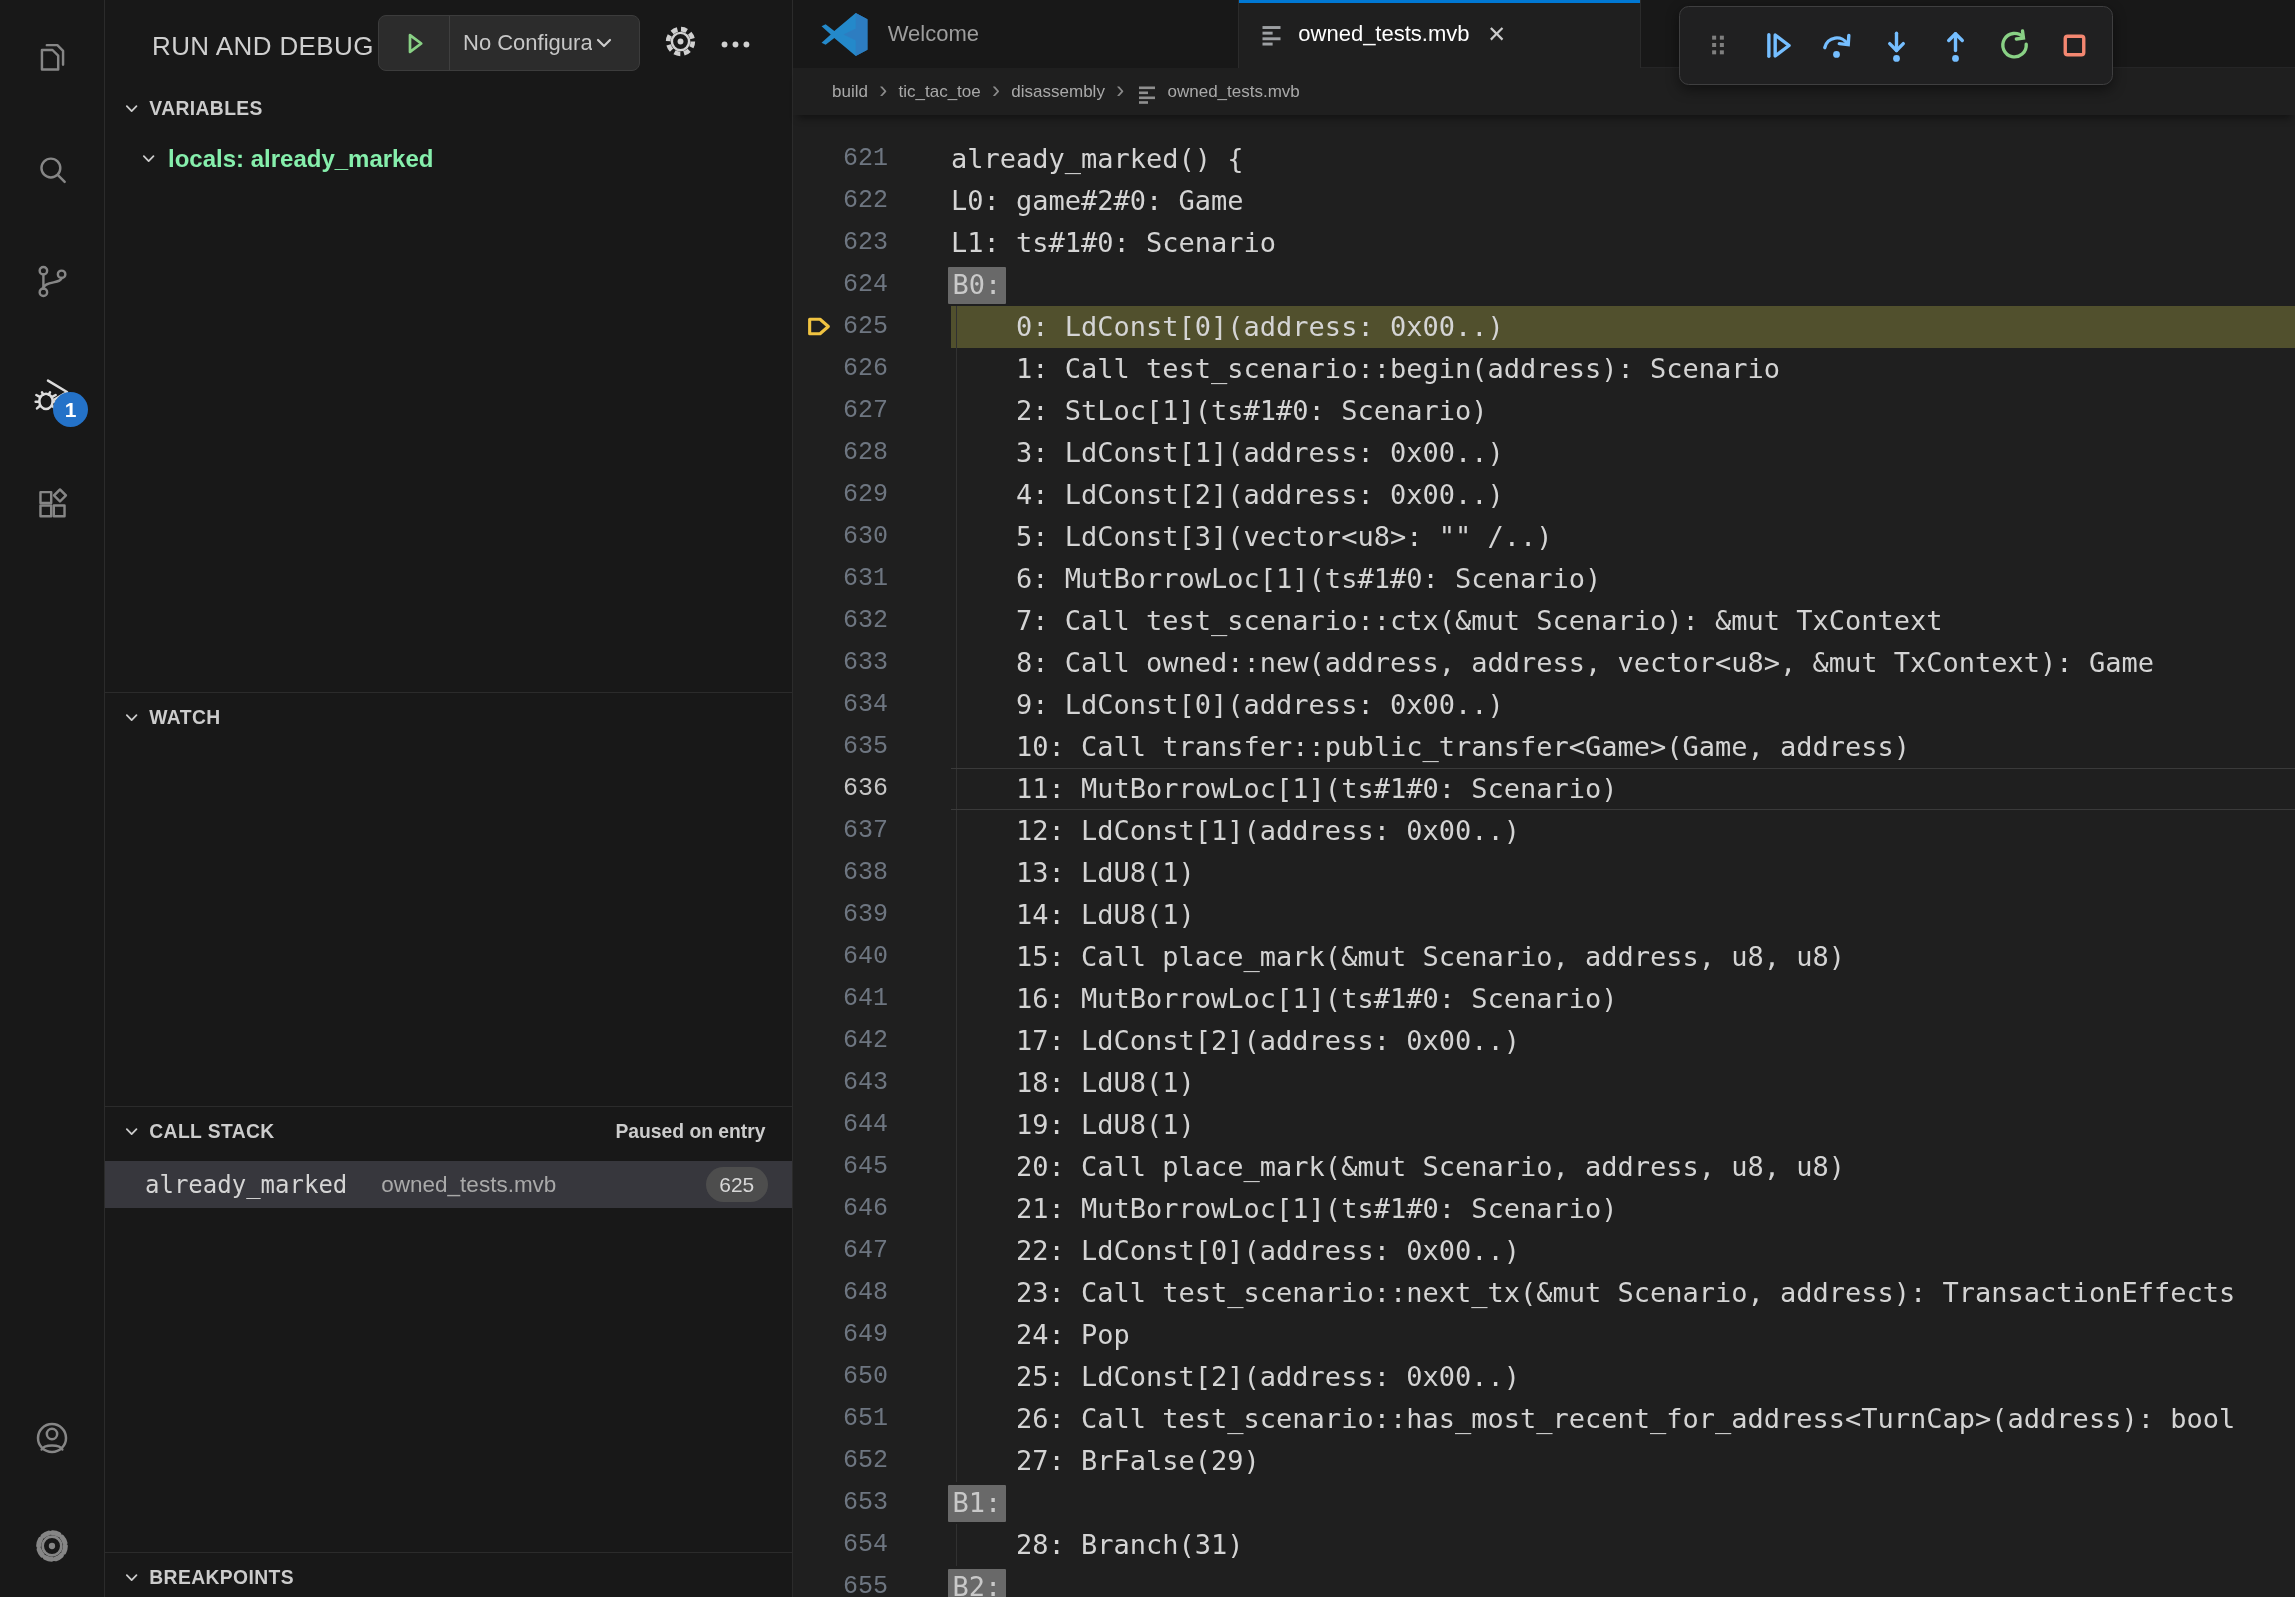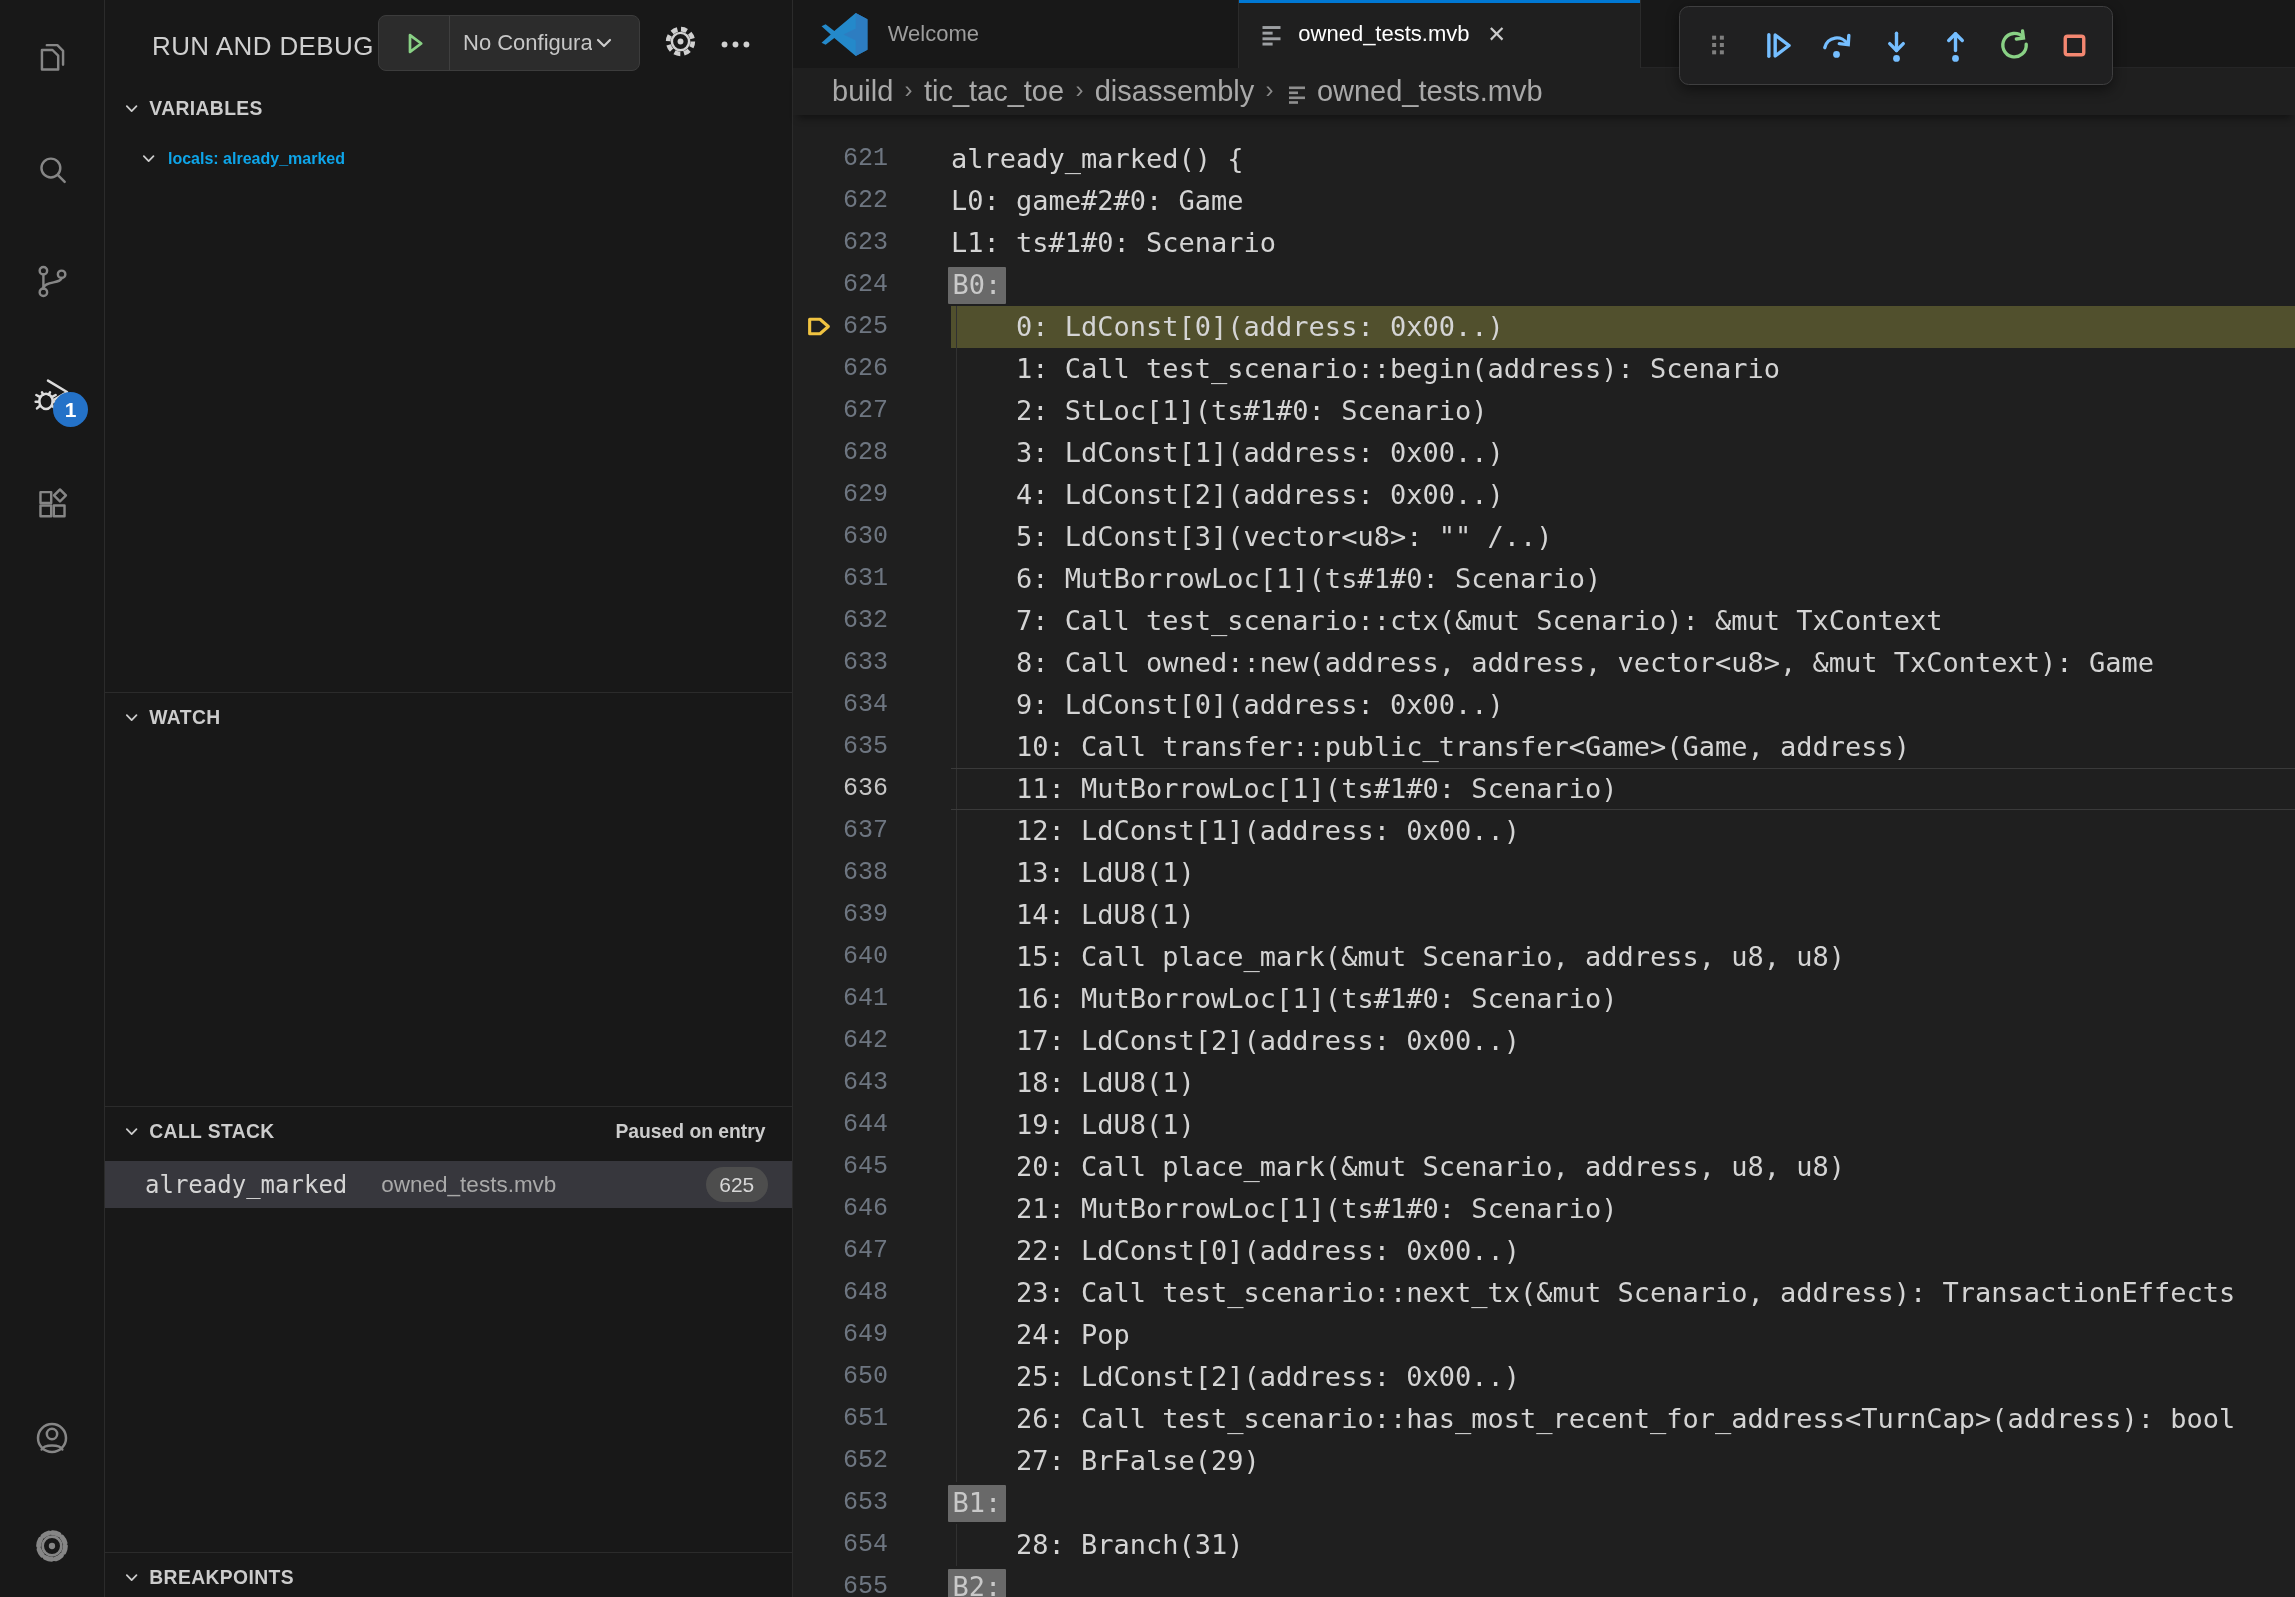--- a/index.html
+++ b/index.html
@@ -30,21 +30,21 @@
   #sidebar-gear { position:absolute; left:557px; top:22.5px; }
   #sidebar-more { position:absolute; left:613px; top:26.5px; }
 
   .section-header { position:absolute; left:0; width:687px; height:50px; display:flex;
                     align-items:center; border-top:1.6px solid #2b2b2b; }
   .section-header.no-border { border-top:none; }
   .section-header .sh-chev { margin-left:17px; }
   .section-header .sh-label { margin-left:8px; font-size:19.3px; font-weight:700; color:#cccccc; letter-spacing:0.4px; }
 
   #locals-row { position:absolute; left:0; top:135px; width:687px; height:48px; display:flex; align-items:center; }
-  #locals-label { margin-left:9.7px; font-size:16px; font-weight:700; color:#0ea5e9; }
+  #locals-label { margin-left:9.7px; font-size:24px; font-weight:700; color:#86efac; }
   #locals-row .sh-chev { margin-left:34px; }
 
   #paused-badge { position:absolute; right:26.5px; top:0; height:50px; display:flex; align-items:center;
                   font-size:19.3px; font-weight:700; color:#cccccc; }
 
   #stack-frame { position:absolute; left:0; top:1161px; width:687px; height:47px;
                  background:#37373d; display:flex; align-items:center; }
   #frame-name { margin-left:40px; font-family:"DejaVu Sans Mono", monospace; font-size:24px; color:#d4d4d4; }
   #frame-file { margin-left:34px; font-size:22.5px; color:#a9a9a9; }
   #frame-line-badge { position:absolute; right:24px; background:#4d4d4d; color:#d7d7d7;
@@ -61,21 +61,21 @@
   #tab-welcome { width:446px; padding-left:26px; background:#181818; }
   #tab-welcome .tab-label { color:#9d9d9d; margin-left:17.7px; }
   #tab-owned { width:402px; padding-left:19.3px; background:#1f1f1f; }
   #tab-owned:before { content:""; position:absolute; left:0; top:0; width:100%; height:3.2px; background:#0078d4; }
   #tab-owned .tab-label { color:#ffffff; margin-left:13px; }
   #tab-close { margin-left:17.7px; color:#cccccc; font-size:22.5px; }
 
   #breadcrumbs { position:absolute; left:0; top:68px; width:1503px; height:47px; background:#1f1f1f;
                  display:flex; align-items:center; padding-left:39px;
                  box-shadow:0 8px 8px -4.8px rgba(0,0,0,.45); z-index:3; }
-  .bc-item { font-size:29px; color:#a9a9a9; }
+  .bc-item { font-size:17px; color:#a9a9a9; }
   .bc-sep { font-size:24px; color:#8a8a8a; margin:0 11.3px; position:relative; top:-1.6px; }
   .bc-icon { margin-right:8px; position:relative; top:2.4px; }
 
   
   #debug-toolbar { position:absolute; left:1679px; top:5.6px; width:434px; height:79px;
                    background:#202021; border:0.8px solid #3f3f40; border-radius:9.7px;
                    display:flex; align-items:center; justify-content:space-evenly;
                    box-shadow:0 4.8px 13px rgba(0,0,0,.45); z-index:5; }
   .dt-btn { width:43px; height:43px; display:flex; align-items:center; justify-content:center; }
 

